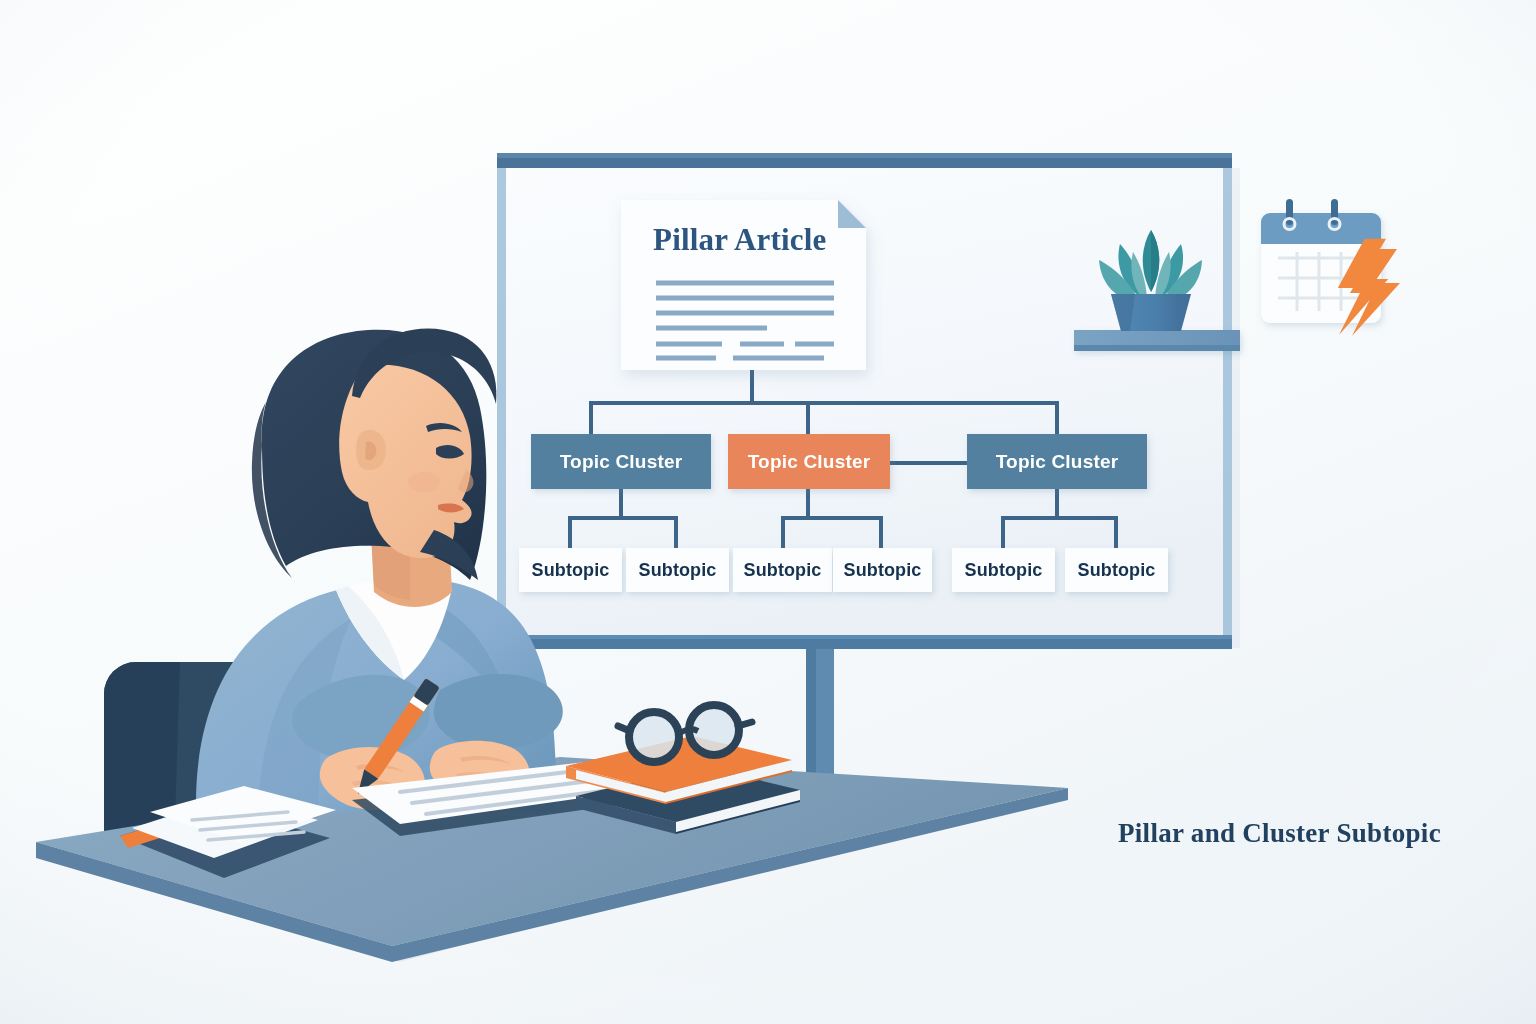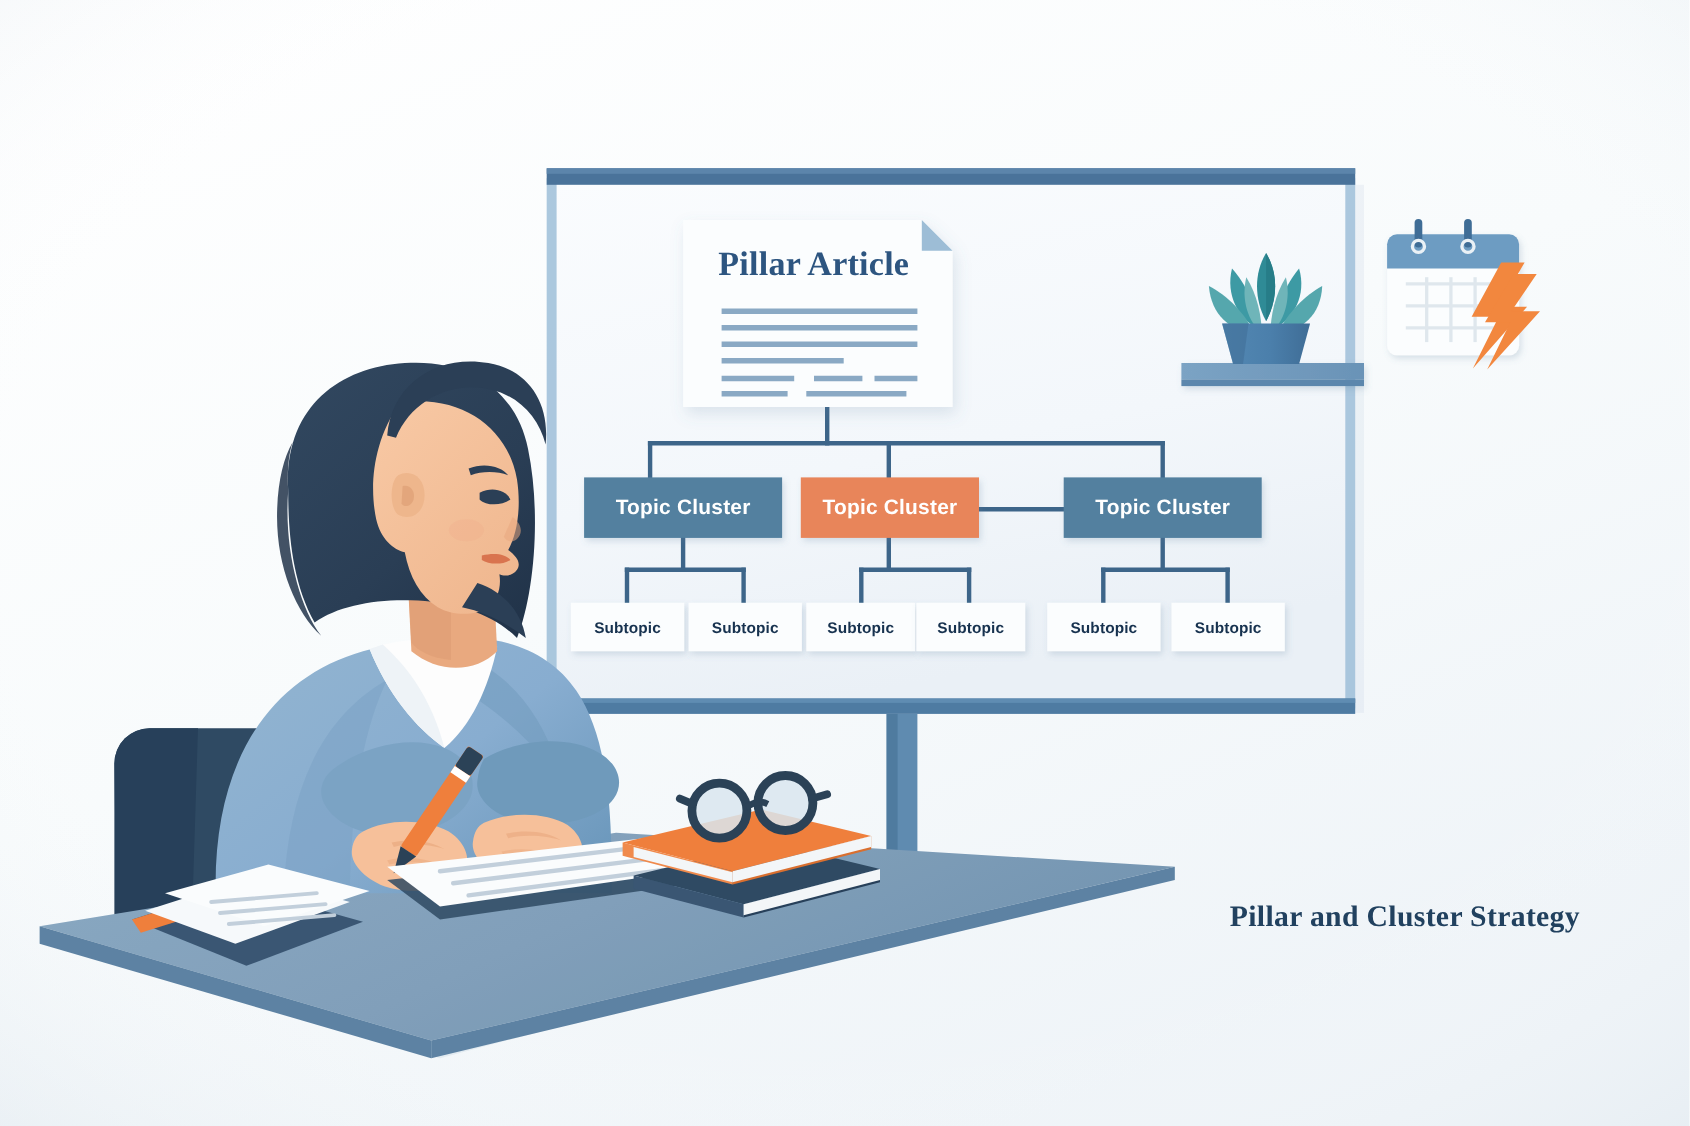--- a/index.html
+++ b/index.html
@@ -35,21 +35,21 @@
   .cluster-label {
     font-family: "Liberation Sans", sans-serif;
     font-size: 19px;
     font-weight: 700;
     color: #ffffff;
     letter-spacing: 0.2px;
     text-align: center;
   }
   .subtopic-label {
     font-family: "Liberation Sans", sans-serif;
-    font-size: 14px;
+    font-size: 18px;
     font-weight: 700;
     color: #17324f;
     letter-spacing: 0.1px;
     text-align: center;
   }
   #caption-text {
     left: 1118px; top: 818px;
     font-family: "Liberation Serif", serif;
     font-size: 27px;
     font-weight: 700;
@@ -378,15 +378,15 @@
   <div class="txt cluster-label flexcenter" style="left:728px; top:434px; width:162px; height:55px;">Topic Cluster</div>
   <div class="txt cluster-label flexcenter" style="left:967px; top:434px; width:180px; height:55px;">Topic Cluster</div>
 
   <div class="txt subtopic-label flexcenter" style="left:519px; top:548px; width:103px; height:44px;">Subtopic</div>
   <div class="txt subtopic-label flexcenter" style="left:626px; top:548px; width:103px; height:44px;">Subtopic</div>
   <div class="txt subtopic-label flexcenter" style="left:733px; top:548px; width:99px; height:44px;">Subtopic</div>
   <div class="txt subtopic-label flexcenter" style="left:833px; top:548px; width:99px; height:44px;">Subtopic</div>
   <div class="txt subtopic-label flexcenter" style="left:952px; top:548px; width:103px; height:44px;">Subtopic</div>
   <div class="txt subtopic-label flexcenter" style="left:1065px; top:548px; width:103px; height:44px;">Subtopic</div>
 
-  <div class="txt" id="caption-text">Pillar and Cluster Strategy</div>
+  <div class="txt" id="caption-text">Pillar and Cluster Subtopic</div>
 
 </div>
 
 </body></html>

